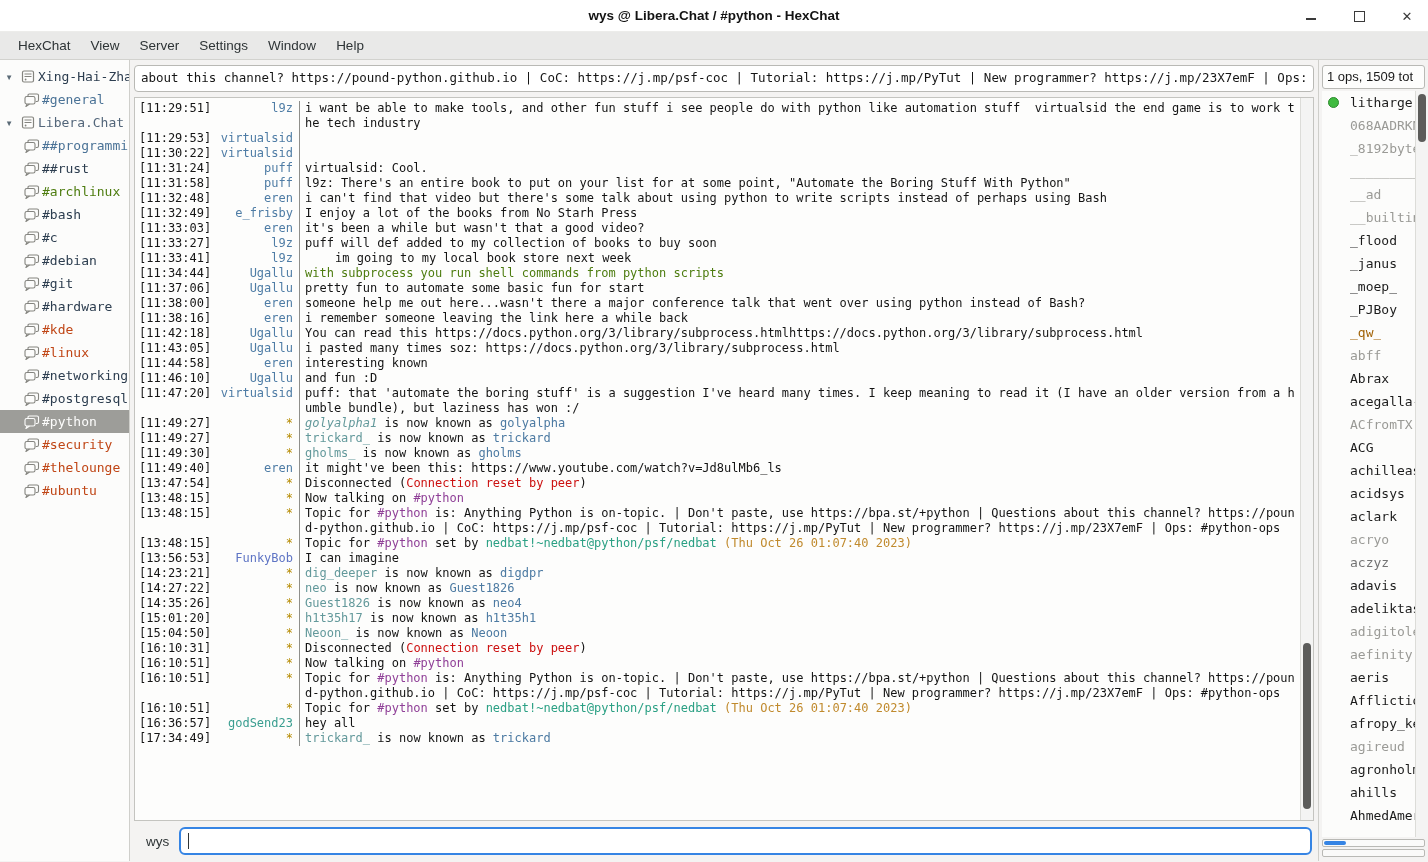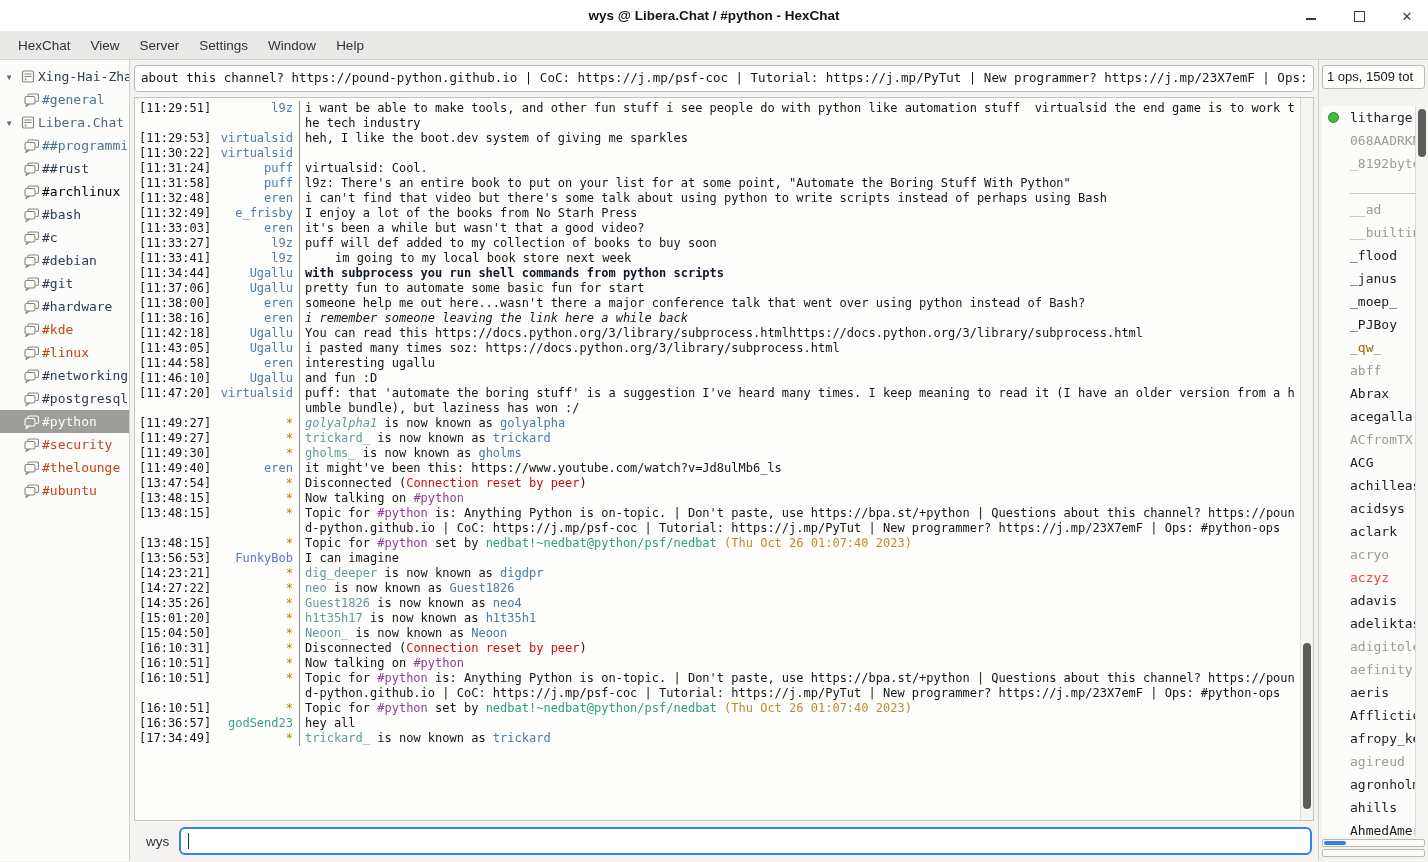--- a/index.html
+++ b/index.html
@@ -47,21 +47,21 @@
 
   .input-row { height:38px; display:flex; align-items:center; padding:4px 6px 6px 6px; }
   .nick-label { font-size:13.5px; color:#2e3436; margin:0 10px 0 10px; font-weight:normal; }
   .input-box { flex:1; height:28px; background:#ffffff; border:2px solid #3584e4; border-radius:6px; display:flex; align-items:center; padding-left:7px; }
   .caret { width:1px; height:16px; background:#2e3436; animation:blink 1.1s steps(1) infinite; }
   @keyframes blink { 50% { opacity:0; } }
 
   
   .right-panel { width:110px; flex:none; border-left:1px solid #cfcfcb; display:flex; flex-direction:column; background:#f4f3f2; }
   .ops-box { margin:5px 3px 2px 3px; background:#fdfdfc; border:1px solid #b9b9b5; border-radius:3px; font-size:13px; color:#1a1a1a; padding:3px 4px; white-space:nowrap; overflow:hidden; height:24px; }
-  .userlist { flex:1; margin:15px 0 0 3px; background:#fcfcfb; position:relative; overflow:hidden; }
+  .userlist { flex:1; margin:0 0 0 3px; background:#fcfcfb; position:relative; overflow:hidden; }
   .user-row { height:23px; display:flex; align-items:center; padding-left:28px; font-family:"DejaVu Sans Mono", monospace; font-size:13px; white-space:nowrap; overflow:hidden; position:relative; }
   .user-row .uname { overflow:hidden; }
   .op-dot { position:absolute; left:6px; width:11px; height:11px; border-radius:50%; background:#3fba3f; border:1px solid #2d8a2d; }
   .user-scrollbar { position:absolute; top:0; right:0; bottom:0; width:13px; background:#f4f4f3; border-left:1px solid #dcdcd8; }
   .user-thumb { position:absolute; right:2px; width:8px; border-radius:4px; background:#5c5c5a; top:3px; height:48px; }
   .meters { height:24px; padding:2px 3px 4px 3px; display:flex; flex-direction:column; gap:2px; }
   .meter { height:8px; background:#fafaf9; border:1px solid #b9b9b5; border-radius:2px; position:relative; overflow:hidden; }
   .meter-fill { position:absolute; left:1px; top:1px; bottom:1px; border-radius:2px; background:#3584e4; }
   .lag-fill { width:22px; }
   .throttle-fill { width:0; }
@@ -149,21 +149,21 @@
       </div>
       <div class="tree-row">
         <span class="tree-indent"></span>
         <span class="chan-icon">
           <svg width="16" height="14" viewBox="0 0 16 14">
             <rect x="1" y="3.5" width="10" height="7.5" rx="1.8" fill="none" stroke="#84847f" stroke-width="1.1"></rect>
             <path d="M3 11 L2 13.5 L5.5 11" fill="none" stroke="#84847f" stroke-width="1.1"></path>
             <path d="M4 3.5 L4 2.2 Q4 1 5.3 1 L13 1 Q14.5 1 14.5 2.3 L14.5 7 Q14.5 8.5 13 8.5 L11.8 8.5" fill="none" stroke="#84847f" stroke-width="1.1"></path>
           </svg>
         </span>
-        <span class="tree-label" style="color: #000000;">#archlinux</span>
+        <span class="tree-label" style="color: #4d7c0f;">#archlinux</span>
       </div>
       <div class="tree-row">
         <span class="tree-indent"></span>
         <span class="chan-icon">
           <svg width="16" height="14" viewBox="0 0 16 14">
             <rect x="1" y="3.5" width="10" height="7.5" rx="1.8" fill="none" stroke="#84847f" stroke-width="1.1"></rect>
             <path d="M3 11 L2 13.5 L5.5 11" fill="none" stroke="#84847f" stroke-width="1.1"></path>
             <path d="M4 3.5 L4 2.2 Q4 1 5.3 1 L13 1 Q14.5 1 14.5 2.3 L14.5 7 Q14.5 8.5 13 8.5 L11.8 8.5" fill="none" stroke="#84847f" stroke-width="1.1"></path>
           </svg>
         </span>
@@ -310,21 +310,20 @@
     <div class="chat-wrap">
       <div id="chat-messages">
           <div class="msg">
             <span class="ts">[11:29:51]</span>
             <span class="nick" style="color: rgb(78, 124, 165);">l9z</span>
             <span class="txt"><span style="color: rgb(20, 20, 20);">i want be able to make tools, and other fun stuff i see people do with python like automation stuff  virtualsid the end game is to work the tech industry</span></span>
           </div>
           <div class="msg">
             <span class="ts">[11:29:53]</span>
             <span class="nick" style="color: rgb(78, 124, 165);">virtualsid</span>
-            <span class="txt"><span style="color: rgb(20, 20, 20);">heh, I like the boot.dev system of giving me sparkles</span></span>
           </div>
           <div class="msg">
             <span class="ts">[11:30:22]</span>
             <span class="nick" style="color: rgb(78, 124, 165);">virtualsid</span>
           </div>
           <div class="msg">
             <span class="ts">[11:31:24]</span>
             <span class="nick" style="color: rgb(78, 124, 165);">puff</span>
             <span class="txt"><span style="color: rgb(20, 20, 20);">virtualsid: Cool.</span></span>
           </div>
@@ -354,51 +353,51 @@
             <span class="txt"><span style="color: rgb(20, 20, 20);">puff will def added to my collection of books to buy soon</span></span>
           </div>
           <div class="msg">
             <span class="ts">[11:33:41]</span>
             <span class="nick" style="color: rgb(78, 124, 165);">l9z</span>
             <span class="txt"><span style="color: rgb(20, 20, 20); margin-left: 30px;">im going to my local book store next week</span></span>
           </div>
           <div class="msg">
             <span class="ts">[11:34:44]</span>
             <span class="nick" style="color: rgb(78, 124, 165);">Ugallu</span>
-            <span class="txt"><span style="color: #0f172a; font-weight: bold;">with subprocess you run shell commands from python scripts</span></span>
+            <span class="txt"><span style="color: #4d7c0f;">with subprocess you run shell commands from python scripts</span></span>
           </div>
           <div class="msg">
             <span class="ts">[11:37:06]</span>
             <span class="nick" style="color: rgb(78, 124, 165);">Ugallu</span>
             <span class="txt"><span style="color: rgb(20, 20, 20);">pretty fun to automate some basic fun for start</span></span>
           </div>
           <div class="msg">
             <span class="ts">[11:38:00]</span>
             <span class="nick" style="color: rgb(78, 124, 165);">eren</span>
             <span class="txt"><span style="color: rgb(20, 20, 20);">someone help me out here...wasn't there a major conference talk that went over using python instead of Bash?</span></span>
           </div>
           <div class="msg">
             <span class="ts">[11:38:16]</span>
             <span class="nick" style="color: rgb(78, 124, 165);">eren</span>
-            <span class="txt"><span style="color: rgb(20, 20, 20); font-style: italic;">i remember someone leaving the link here a while back</span></span>
+            <span class="txt"><span style="color: rgb(20, 20, 20);">i remember someone leaving the link here a while back</span></span>
           </div>
           <div class="msg">
             <span class="ts">[11:42:18]</span>
             <span class="nick" style="color: rgb(78, 124, 165);">Ugallu</span>
             <span class="txt"><span style="color: rgb(20, 20, 20);">You can read this https://docs.python.org/3/library/subprocess.htmlhttps://docs.python.org/3/library/subprocess.html</span></span>
           </div>
           <div class="msg">
             <span class="ts">[11:43:05]</span>
             <span class="nick" style="color: rgb(78, 124, 165);">Ugallu</span>
             <span class="txt"><span style="color: rgb(20, 20, 20);">i pasted many times soz: https://docs.python.org/3/library/subprocess.html</span></span>
           </div>
           <div class="msg">
             <span class="ts">[11:44:58]</span>
             <span class="nick" style="color: rgb(78, 124, 165);">eren</span>
-            <span class="txt"><span style="color: rgb(20, 20, 20);">interesting ugallu</span></span>
+            <span class="txt"><span style="color: rgb(20, 20, 20);">interesting known</span></span>
           </div>
           <div class="msg">
             <span class="ts">[11:46:10]</span>
             <span class="nick" style="color: rgb(78, 124, 165);">Ugallu</span>
             <span class="txt"><span style="color: rgb(20, 20, 20); margin-top: 22px;">and fun :D</span></span>
           </div>
           <div class="msg">
             <span class="ts">[11:47:20]</span>
             <span class="nick" style="color: rgb(78, 124, 165);">virtualsid</span>
             <span class="txt"><span style="color: rgb(20, 20, 20);">puff: that 'automate the boring stuff' is a suggestion I've heard many times. I keep meaning to read it (I have an older version from a humble bundle), but laziness has won :/</span></span>
@@ -576,21 +575,21 @@
           <div class="user-row">
             <span class="uname" style="color: rgb(28, 28, 28);">acidsys</span>
           </div>
           <div class="user-row">
             <span class="uname" style="color: rgb(28, 28, 28);">aclark</span>
           </div>
           <div class="user-row">
             <span class="uname" style="color: rgb(154, 154, 150);">acryo</span>
           </div>
           <div class="user-row">
-            <span class="uname" style="color: #ef4444;">aczyz</span>
+            <span class="uname" style="color: #737373;">aczyz</span>
           </div>
           <div class="user-row">
             <span class="uname" style="color: rgb(28, 28, 28);">adavis</span>
           </div>
           <div class="user-row">
             <span class="uname" style="color: rgb(28, 28, 28);">adeliktas</span>
           </div>
           <div class="user-row">
             <span class="uname" style="color: rgb(154, 154, 150);">adigitole</span>
           </div>

